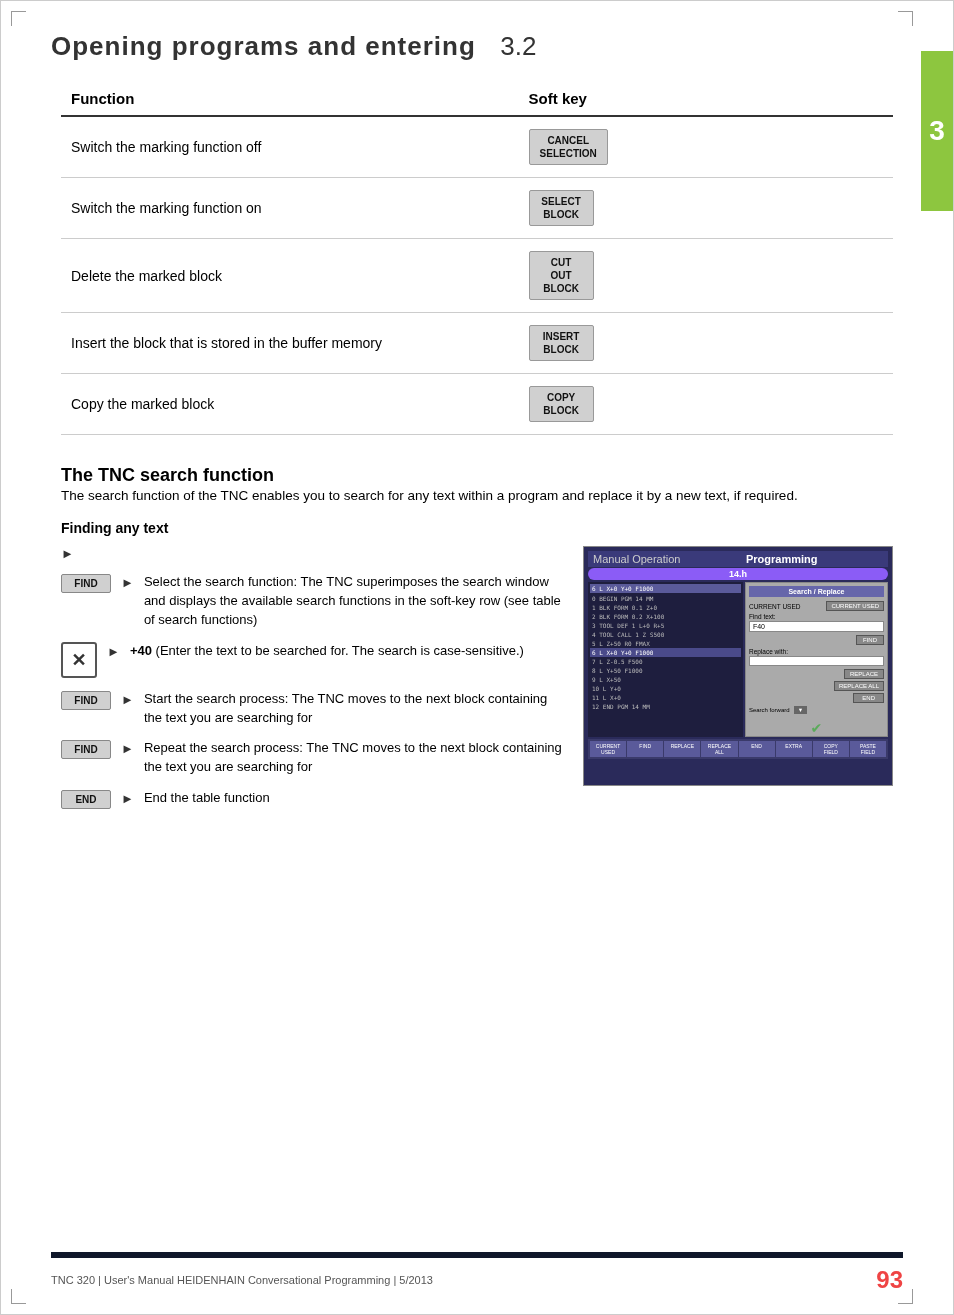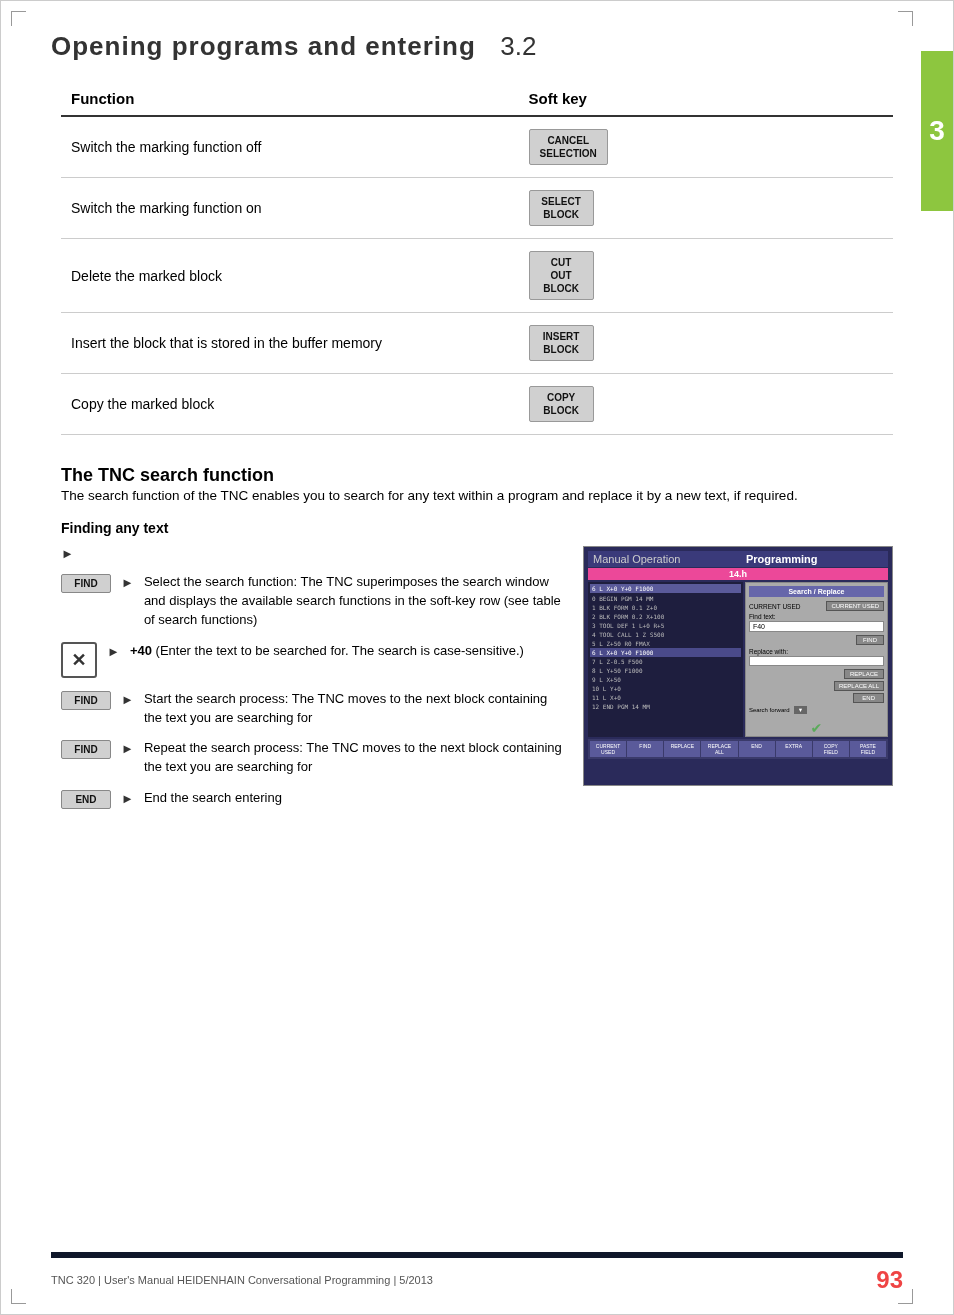--- a/index.html
+++ b/index.html
@@ -338,34 +338,34 @@
           </span>
           <span class="step-arrow">►</span>
           <span class="step-text">Repeat the search process: The TNC moves to the next block containing the text you are searching for</span>
         </div>
 
         <div class="step-item">
           <span class="step-key">
             <span class="key-btn">END</span>
           </span>
           <span class="step-arrow">►</span>
-          <span class="step-text">End the search entering</span>
+          <span class="step-text">End the table function</span>
         </div>
 
       </div>
 
       <div class="find-screenshot">
         <div class="screenshot-box">
 
           <div style="display:flex; justify-content:space-between; background:#3a3a7a; padding:2px 5px; font-size:11px; color:#ccc; margin-bottom:1px;">
             <span>Manual Operation</span>
             <span style="color:#fff; font-weight:bold;">Programming</span>
             <span></span>
           </div>
-          <div style="text-align:center; background:#ec4899; color:#fff; font-size:9px; font-weight:bold; margin-bottom:2px; padding:1px;">14.h</div>
+          <div style="text-align:center; background:#8b5cf6; color:#fff; font-size:9px; font-weight:bold; margin-bottom:2px; padding:1px;border-radius:6px;">14.h</div>
 
           <div style="display:flex; height:155px; gap:2px;">
 
             <div style="width:52%; background:#1e1e3e; padding:2px; overflow:hidden; font-size:6px; color:#bbb; font-family:monospace;">
               <div style="background:#5a5a9a; color:#fff; padding:1px 2px; margin-bottom:1px; font-size:6px;">6  L  X+0 Y+0 F1000</div>
               <div style="padding:1px 2px; font-size:6px;">0  BEGIN PGM 14 MM</div>
               <div style="padding:1px 2px; font-size:6px;">1  BLK FORM 0.1 Z+0</div>
               <div style="padding:1px 2px; font-size:6px;">2  BLK FORM 0.2 X+100</div>
               <div style="padding:1px 2px; font-size:6px;">3  TOOL DEF 1 L+0 R+5</div>
               <div style="padding:1px 2px; font-size:6px;">4  TOOL CALL 1 Z S500</div>

